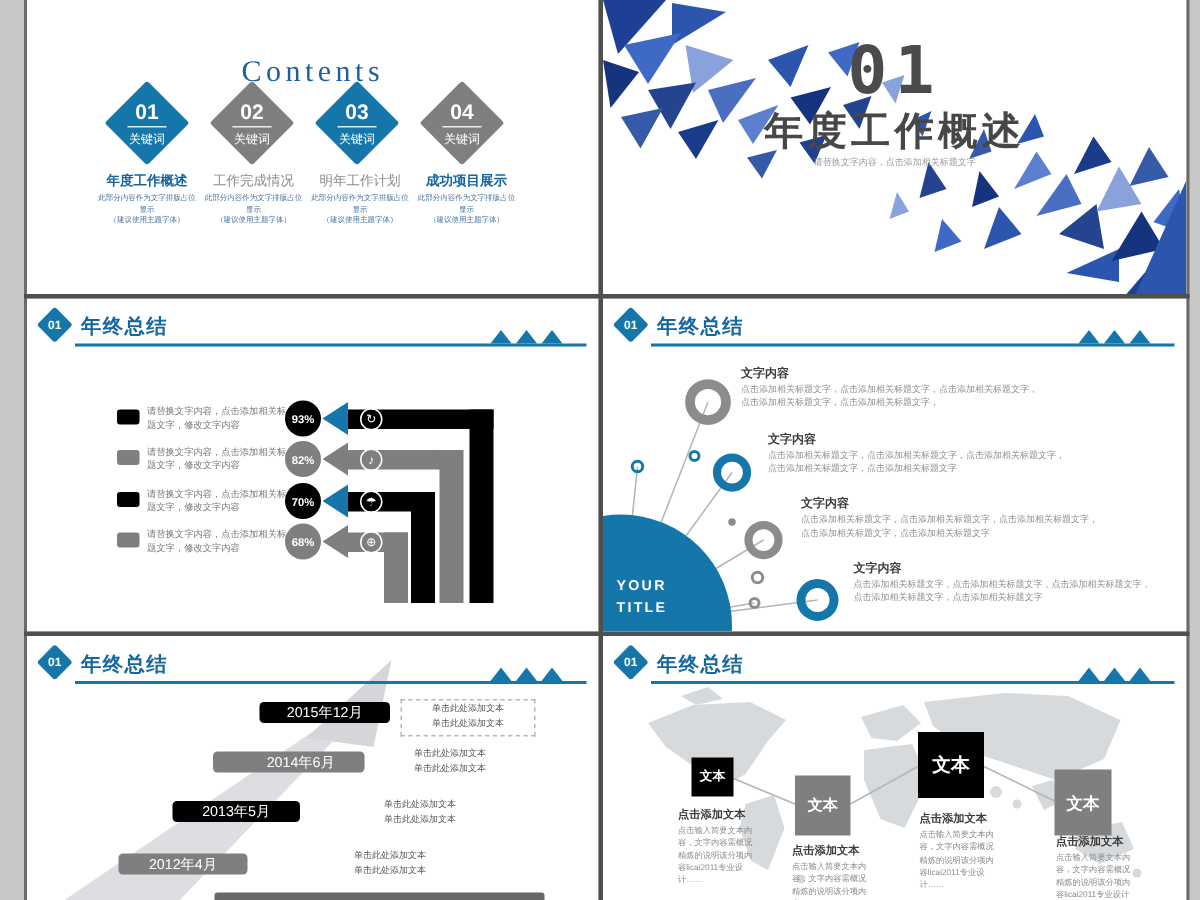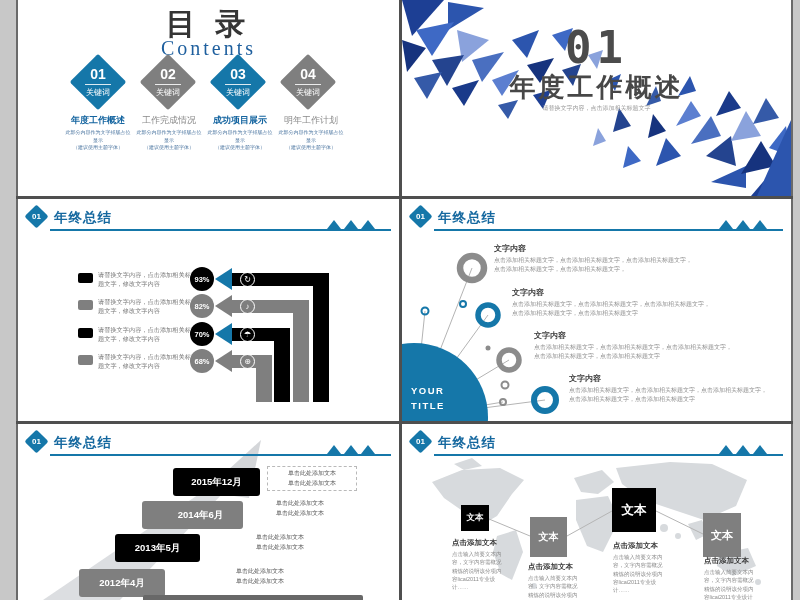--- a/index.html
+++ b/index.html
@@ -83,21 +83,21 @@
   .rad-svg{position:absolute;left:0;top:0;}
   .your-title{position:absolute;left:9px;top:184px;color:#fff;font-size:9.5px;font-weight:bold;
               letter-spacing:1.5px;line-height:1.6;}
   .rblock{position:absolute;width:286px;}
   .rb0{left:92px;top:44px;} .rb1{left:110px;top:88px;} .rb2{left:132px;top:131px;} .rb3{left:167px;top:174px;width:215px;}
   .rb-t{font-size:8px;font-weight:bold;color:#3d3d3d;margin-bottom:2px;}
   .rb-l{font-size:6px;color:#8f8f8f;line-height:1.55;}
 
   
   .tl-svg{position:absolute;left:0;top:0;}
-  .tbar{position:absolute;height:28px;border-radius:3px;color:#fff;font-size:9.5px;font-weight:bold;
+  .tbar{position:absolute;height:14px;border-radius:3px;color:#fff;font-size:9.5px;font-weight:normal;
         display:flex;align-items:center;justify-content:center;}
   .t0{left:155px;top:44px;width:87px;} .t1{left:124px;top:77px;width:85px;padding-left:16px;}
   .t2{left:97px;top:110px;width:85px;} .t3{left:61px;top:145px;width:86px;}
   .tbar-part{position:absolute;left:125px;top:171px;width:220px;height:9px;border-radius:2px;background:#686868;}
   .tnote{position:absolute;width:90px;text-align:center;font-size:6px;line-height:1.6;color:#555;}
   .n0{left:249px;top:42px;border:1px dashed #b9b9b9;padding:2px 0;width:88px;}
   .n1{left:237px;top:75px;} .n2{left:217px;top:109px;} .n3{left:197px;top:143px;}
 
   
   .map-svg{position:absolute;left:0;top:0;}
@@ -110,21 +110,20 @@
   .mt0{left:50px;top:114px;} .mt1{left:126px;top:138px;} .mt2{left:211px;top:117px;} .mt3{left:302px;top:132px;}
   .mt-t{font-size:7.5px;font-weight:bold;color:#3c3c3c;margin-bottom:2px;}
   .mt-b{font-size:5.5px;color:#8a8a8a;line-height:1.5;}
 </style>
 </head>
 <body>
 
 <div class="page">
 
   <div class="slide s1">
-    <div class="toc-title">目 录</div>
     <div class="toc-sub">Contents</div>
     <div class="toc-row">
       <div class="dbox">
         <div class="dshape blue"></div>
         <div class="dcontent">
           <span class="d-num">01</span>
           <span class="d-line"></span>
           <span class="d-kw">关键词</span>
         </div>
       </div>
@@ -158,26 +157,26 @@
         <div class="toc-h blue">年度工作概述</div>
         <div class="toc-desc"><span>此部分内容作为文字排版占位</span><br>
           <span>显示</span><br><span>（建议使用主题字体）</span></div>
       </div>
       <div class="toc-col">
         <div class="toc-h gray">工作完成情况</div>
         <div class="toc-desc"><span>此部分内容作为文字排版占位</span><br>
           <span>显示</span><br><span>（建议使用主题字体）</span></div>
       </div>
       <div class="toc-col">
-        <div class="toc-h blue">成功项目展示</div>
+        <div class="toc-h gray">明年工作计划</div>
         <div class="toc-desc"><span>此部分内容作为文字排版占位</span><br>
           <span>显示</span><br><span>（建议使用主题字体）</span></div>
       </div>
       <div class="toc-col">
-        <div class="toc-h gray">明年工作计划</div>
+        <div class="toc-h blue">成功项目展示</div>
         <div class="toc-desc"><span>此部分内容作为文字排版占位</span><br>
           <span>显示</span><br><span>（建议使用主题字体）</span></div>
       </div>
     </div>
   </div>
 
   <div class="slide s2">
     <svg class="shards" width="389" height="196" viewBox="0 0 389 196">
       <polygon points="0,0 42,0 10,36" fill="#1d3f94"></polygon>
       <polygon points="46,2 82,8 46,30" fill="#2c55ae"></polygon>

